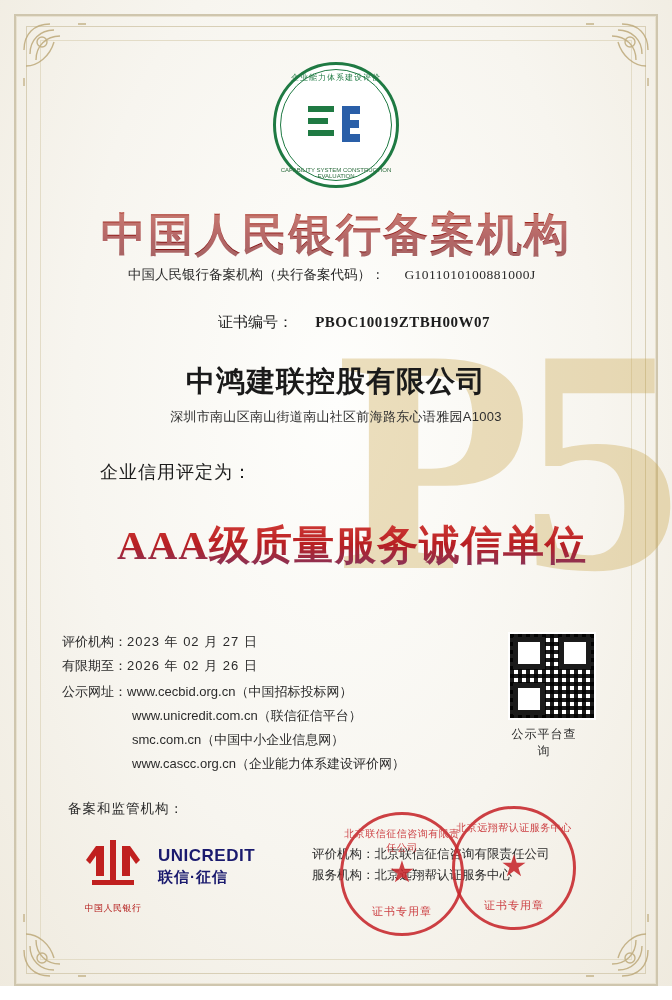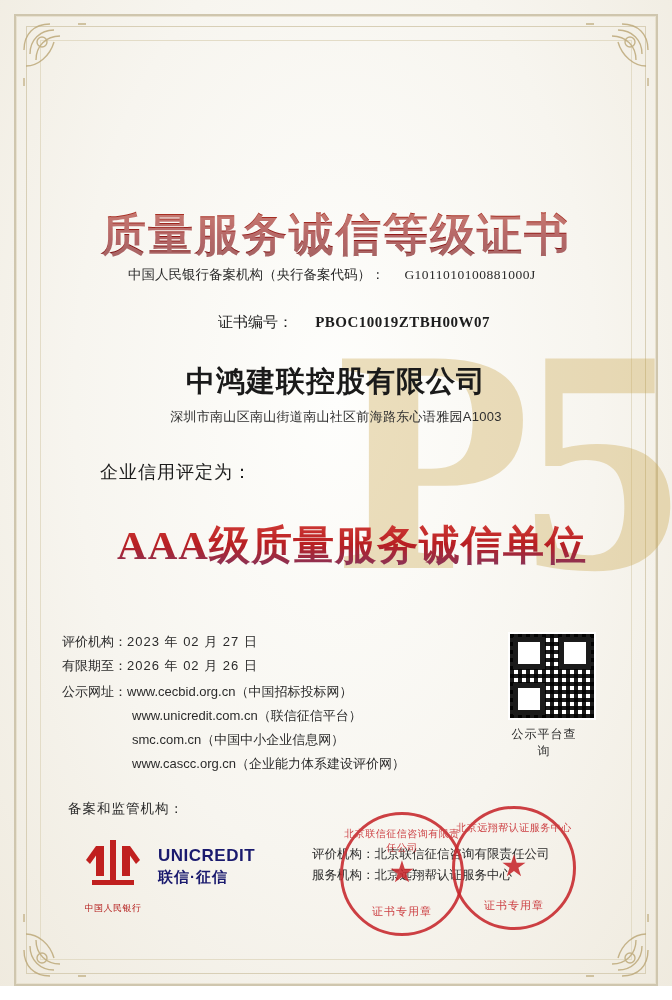--- a/index.html
+++ b/index.html
@@ -417,22 +417,36 @@
         <path d="M16 40 C16 26 26 16 40 16"></path>
         <path d="M6 46 C18 46 30 36 34 22"></path>
         <circle cx="22" cy="22" r="5"></circle>
         <path d="M4 58 L4 66 M58 4 L66 4"></path>
       </g>
     </svg>
   </div>
 
   <div class="watermark">P5</div>
 
-
-  <div class="main-title">质量服务诚信等级证书</div>
+  <div class="emblem-wrap">
+    <div class="emblem-ring"></div>
+    <div class="emblem-ring inner2"></div>
+    <div class="emblem-arc-top">企业能力体系建设评价</div>
+    <div class="emblem-center">
+      <svg width="60" height="46" viewBox="0 0 60 46">
+        <rect x="2" y="4" width="26" height="6" fill="#1f7a43"></rect>
+        <rect x="2" y="16" width="20" height="6" fill="#1f7a43"></rect>
+        <rect x="2" y="28" width="26" height="6" fill="#1f7a43"></rect>
+        <path d="M36 4 h18 v8 h-10 v6 h9 v8 h-9 v6 h10 v8 h-18 z" fill="#2a5fa8"></path>
+      </svg>
+    </div>
+    <div class="emblem-arc-bottom">CAPABILITY SYSTEM CONSTRUCTION EVALUATION</div>
+  </div>
+
+  <div class="main-title">中国人民银行备案机构</div>
 
   <div class="bank-line">
     <span>中国人民银行备案机构（央行备案代码）：</span>
     <span class="code">G1011010100881000J</span>
   </div>
 
   <div class="cert-no-line">
     <span>证书编号：</span>
     <span class="value">PBOC10019ZTBH00W07</span>
   </div>

